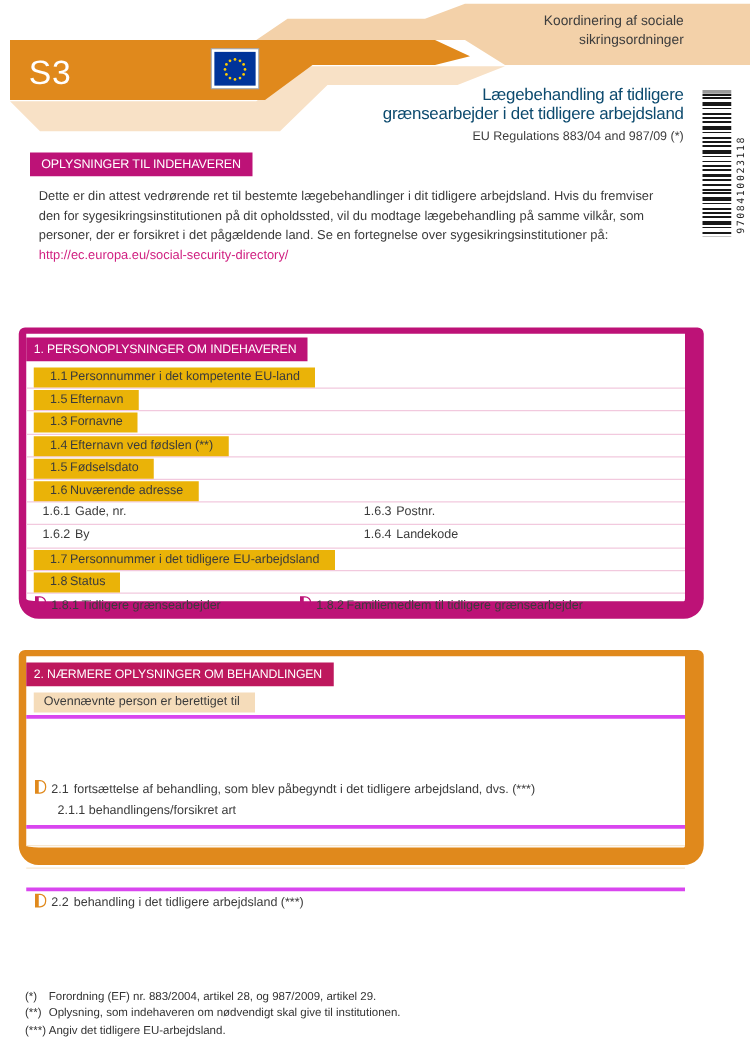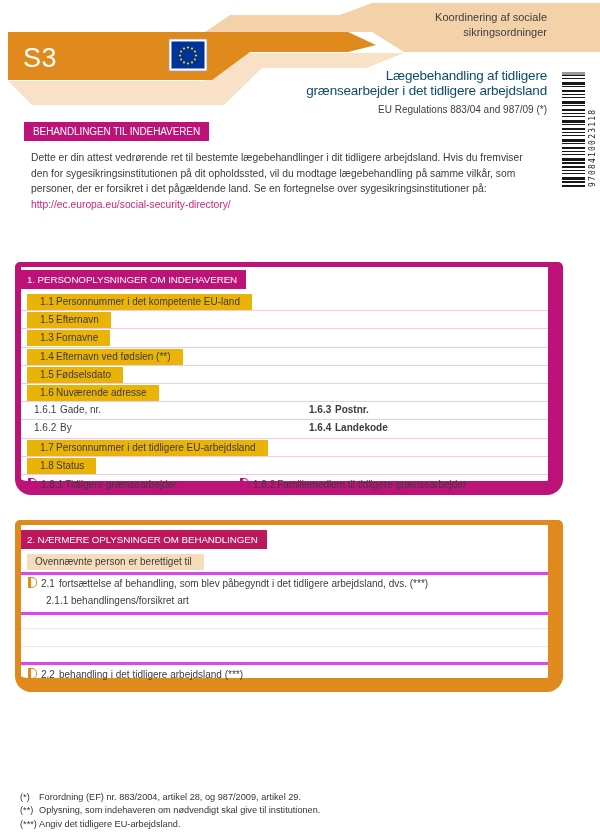--- a/index.html
+++ b/index.html
@@ -38,21 +38,21 @@
   .tab2{background:#be185d;margin-top:5px;}
 
   .rows1{margin-top:4px;}
   .frow{height:17.2px;line-height:15px;font-size:10px;position:relative;border-bottom:1px solid #f2c9de;}
   .chip{display:inline-block;background:#eab308;padding:1px 12px 2px 13px;margin-left:6px;
         margin-top:1px;white-space:nowrap;line-height:13px;}
   .chip .num{display:inline-block;min-width:16px;}
   .chip2{display:inline-block;background:#f5dcba;padding:1px 12px 2px 8px;margin-left:6px;
         margin-top:2px;white-space:nowrap;line-height:13px;}
   .subnum{display:inline-block;margin-left:13px;min-width:26px;}
-  .col2{position:absolute;left:288px;top:0;height:100%;line-height:15px;font-weight:bold;}
+  .col2{position:absolute;left:270px;top:0;height:100%;line-height:15px;}
   .cbrow{height:16.5px;line-height:15px;font-size:10px;position:relative;border-bottom:none;padding-top:2px;}
   .dbox{display:inline-block;width:5px;height:9px;border:1.6px solid #bd1277;border-left-width:3px;
         border-radius:0 5px 5px 0;vertical-align:-1px;margin-right:4px;}
   .dbox.or{border-color:#e0891c;}
   .cb2{position:absolute;left:219px;top:2px;}
 
   
   .r2{font-size:10px;color:#3b3b3b;position:relative;}
   .sep-strong{border-bottom:3px solid #d946ef;}
   .sep-light{border-bottom:1px solid #f8e7cf;}
@@ -104,21 +104,21 @@
 
   <div class="barcode"></div>
   <div class="barcode-num">9708410023118</div>
 
   <div class="doc-title">
     <div class="nowrap">Lægebehandling af tidligere</div>
     <div class="nowrap">grænsearbejder i det tidligere arbejdsland</div>
   </div>
   <div class="regs nowrap">EU Regulations 883/04 and 987/09 (*)</div>
 
-  <div class="info-tag nowrap">BEHANDLINGEN TIL INDEHAVEREN</div>
+  <div class="info-tag nowrap">OPLYSNINGER TIL INDEHAVEREN</div>
   <div class="intro">
     <div class="nowrap">Dette er din attest vedrørende ret til bestemte lægebehandlinger i dit tidligere arbejdsland. Hvis du fremviser</div>
     <div class="nowrap">den for sygesikringsinstitutionen på dit opholdssted, vil du modtage lægebehandling på samme vilkår, som</div>
     <div class="nowrap">personer, der er forsikret i det pågældende land. Se en fortegnelse over sygesikringsinstitutioner på:</div>
     <div class="nowrap"><a href="#">http://ec.europa.eu/social-security-directory/</a></div>
   </div>
 
   <div class="secbox sec1">
     <div class="tab tab1 nowrap">1. PERSONOPLYSNINGER OM INDEHAVEREN</div>
     <div class="rows1">
@@ -165,21 +165,21 @@
     </div>
   </div>
 
   <div class="secbox sec2">
     <div class="tab tab2 nowrap">2. NÆRMERE OPLYSNINGER OM BEHANDLINGEN</div>
 
     <div class="r2 sep-strong" style="height:20px;margin-top:3px;">
       <span class="chip2">Ovennævnte person er berettiget til</span>
     </div>
 
-    <div class="r2" style="height:18px;line-height:18px;">
+    <div class="r2" style="height:18px;line-height:18px;margin-top:48px;">
       <span class="m-left7"><span class="dbox or"></span><span style="display:inline-block;min-width:18px;">2.1</span><span>fortsættelse af behandling, som blev påbegyndt i det tidligere arbejdsland, dvs. (***)</span></span>
     </div>
     <div class="r2 sep-strong" style="height:19px;line-height:16px;">
       <span style="display:inline-block;margin-left:25px;min-width:25px;">2.1.1</span><span>behandlingens/forsikret art</span>
     </div>
     <div class="r2 sep-light" style="height:13px;"></div>
     <div class="r2 sep-light" style="height:17px;"></div>
     <div class="r2 sep-strong" style="height:15px;"></div>
     <div class="r2" style="height:20px;line-height:20px;">
       <span class="m-left7"><span class="dbox or"></span><span style="display:inline-block;min-width:18px;">2.2</span><span>behandling i det tidligere arbejdsland (***)</span></span>

